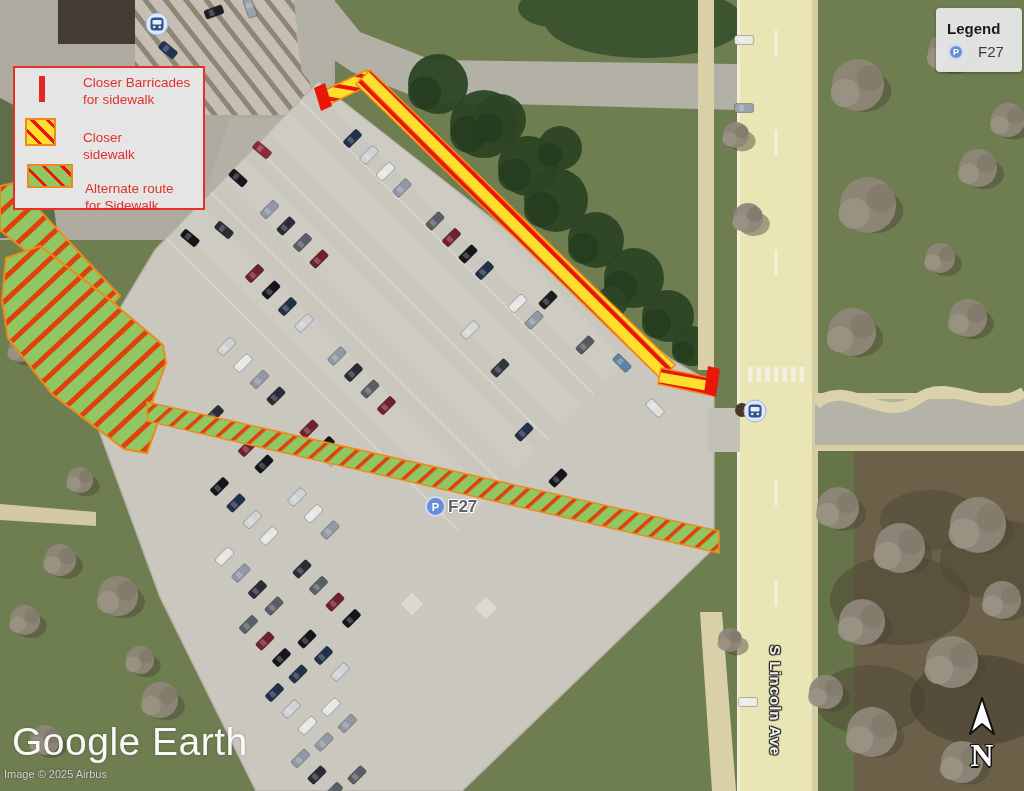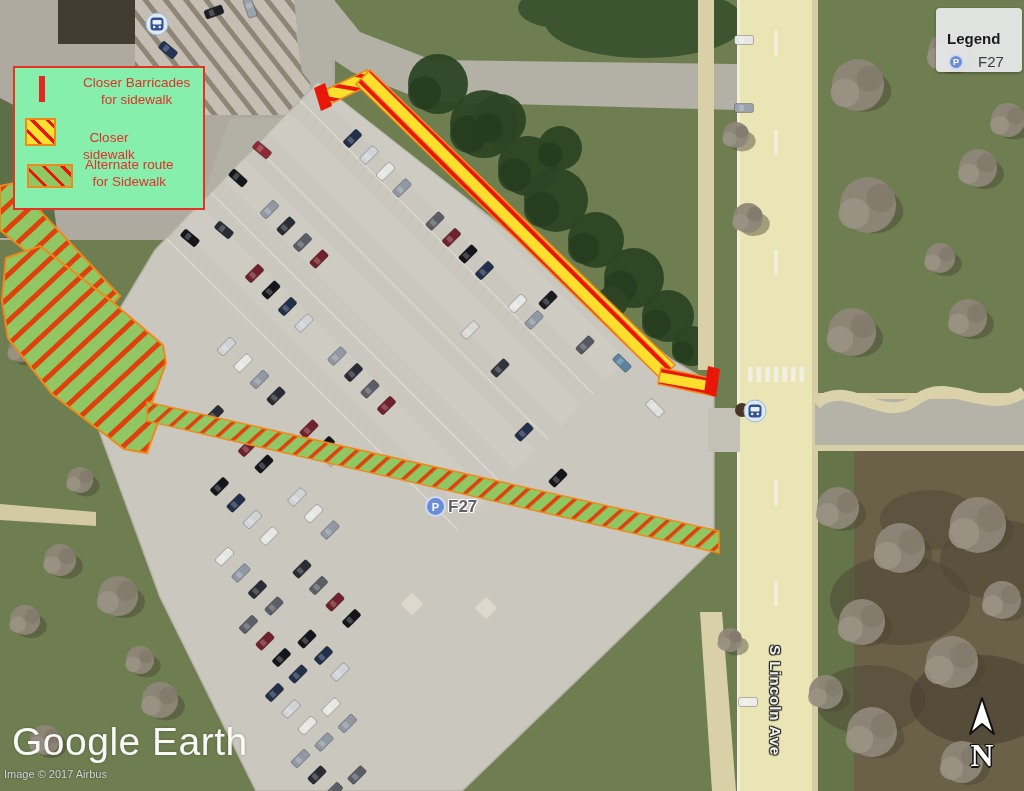--- a/index.html
+++ b/index.html
@@ -1,33 +1,33 @@
 <!DOCTYPE html>
 <html><head>
 <meta charset="utf-8">
 <style>
   html,body{margin:0;padding:0;background:#222;}
   #stage{position:relative;width:1024px;height:791px;overflow:hidden;
          font-family:"Liberation Sans",sans-serif;user-select:none;}
   #stage svg.base{position:absolute;left:0;top:0;}
   
   .legend-key{position:absolute;left:13px;top:66px;width:192px;height:144px;
-    background:#86efac;border:2px solid #e53126;box-sizing:border-box;z-index:30;text-align:center;}
+    background:#e5e5e5;border:2px solid #e53126;box-sizing:border-box;z-index:30;}
   .lk-text{position:absolute;color:#e0312a;font-size:13.5px;line-height:17px;font-weight:500;}
   .lk-bar{position:absolute;left:24px;top:8px;width:6px;height:26px;background:#e32724;}
   .lk-swatch{position:absolute;box-sizing:border-box;border:2px solid #ef8a1a;}
   .lk-yellow{left:10px;top:50px;width:31px;height:28px;
     background:repeating-linear-gradient(45deg,rgba(0,0,0,0) 0 8px,#e8170a 8px 11px),#ffdf2e;}
   .lk-green{left:12px;top:96px;width:46px;height:24px;
     background:repeating-linear-gradient(45deg,rgba(0,0,0,0) 0 10px,#e8170a 10px 13px),#90c763;}
   
   .legend-box{position:absolute;left:936px;top:8px;width:86px;height:64px;
     background:rgba(233,234,236,0.92);border-radius:4px;z-index:30;
     box-shadow:0 1px 3px rgba(0,0,0,.35);}
-  .legend-box .title{margin:22px 0 0 11px;font-size:15px;font-weight:bold;color:#1b1b1d;}
+  .legend-box .title{margin:12px 0 0 11px;font-size:15px;font-weight:bold;color:#1b1b1d;}
   .legend-box .row{display:flex;align-items:center;margin:6px 0 0 12px;}
   .p-circle{display:inline-flex;align-items:center;justify-content:center;
     border-radius:50%;background:#6b8cd6;color:#fff;font-weight:bold;
     border:2px solid rgba(235,240,250,.8);box-sizing:border-box;}
   .legend-box .p-circle{width:16px;height:16px;font-size:9px;}
   .legend-box .entry-label{margin-left:14px;font-size:15px;color:#3c3c40;}
   
   .map-marker{position:absolute;left:425px;top:496px;display:flex;align-items:center;z-index:20;}
   .map-marker .p-circle{width:21px;height:21px;font-size:11px;}
   .map-marker .mk-label{margin-left:2px;font-size:17px;font-weight:bold;color:#606066;
@@ -691,21 +691,21 @@
     <div class="lk-text" style="left:68px;top:6px;">
       <div>Closer Barricades</div>
       <div>for sidewalk</div>
     </div>
     <div class="lk-swatch lk-yellow"></div>
     <div class="lk-text" style="left:68px;top:61px;">
       <div>Closer</div>
       <div>sidewalk</div>
     </div>
     <div class="lk-swatch lk-green"></div>
-    <div class="lk-text" style="left:70px;top:88px;">
+    <div class="lk-text" style="left:70px;top:112px;">
       <div>Alternate route</div>
       <div>for Sidewalk</div>
     </div>
   </div>
 
   <div class="legend-box">
     <div class="title">Legend</div>
     <div class="row">
       <span class="p-circle">P</span>
       <span class="entry-label">F27</span>
@@ -733,21 +733,21 @@
       <rect x="6.5" y="6.5" width="13" height="13" rx="3.5" fill="#33508f"></rect>
       <rect x="8.5" y="9" width="9" height="4.5" rx="1" fill="#e8eef8"></rect>
       <circle cx="10.2" cy="16" r="1.3" fill="#e8eef8"></circle>
         <circle cx="15.8" cy="16" r="1.3" fill="#e8eef8"></circle>
     </svg>
   </div>
 
   <div class="street-label">S Lincoln Ave</div>
 
   <div class="brand">Google Earth</div>
-  <div class="attrib">Image © 2017 Airbus</div>
+  <div class="attrib">Image © 2025 Airbus</div>
 
 
   <div class="north">
     <svg width="60" height="40" viewBox="0 0 60 40">
       <polygon points="30,2 18,38 30,28 42,38" fill="#fff" stroke="#111" stroke-width="2" stroke-linejoin="round"></polygon>
     </svg>
     <div class="n-letter">N</div>
   </div>
 
 </div>

